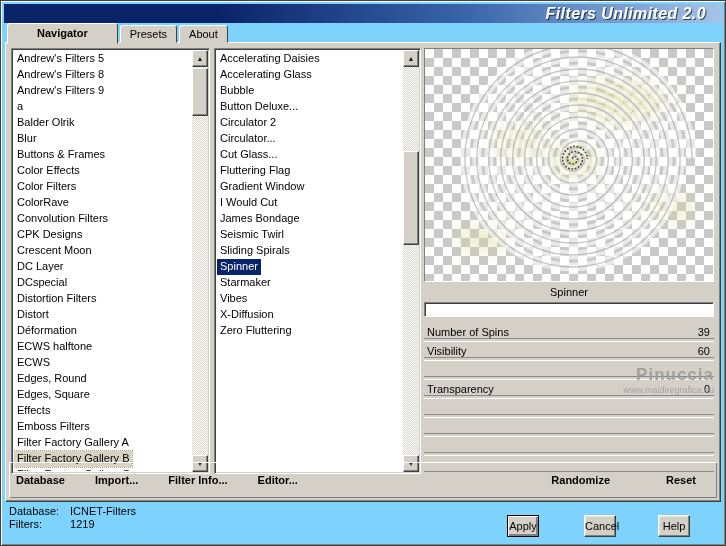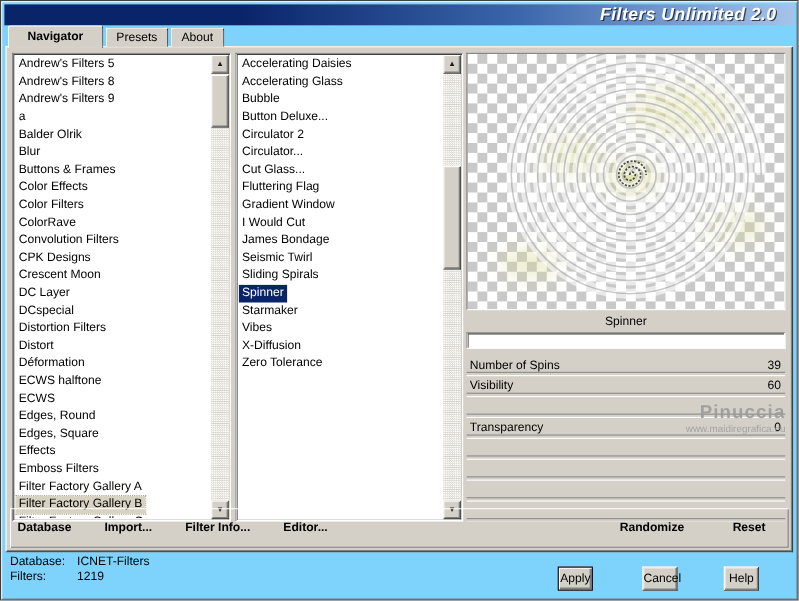--- a/index.html
+++ b/index.html
@@ -15,21 +15,21 @@
   
   .titlebar{position:absolute;left:3px;top:3px;right:3px;height:19px;
     background:linear-gradient(90deg,#0a246a 0%,#0a246a 30%,#3a66ab 65%,#a6c4ea 100%);
     display:flex;align-items:center;justify-content:flex-end;}
   .title-text{margin-right:16px;color:#fff;font-size:16px;font-weight:bold;font-style:italic;
     letter-spacing:.4px;text-shadow:1px 1px 0 rgba(0,0,0,.65);}
   
   .tabstrip{position:absolute;top:23px;left:6px;height:19px;display:flex;align-items:flex-end;z-index:3;}
   .tab{background:#d4d0c8;border:1px solid;border-color:#fff #404040 #d4d0c8 #fff;
     border-radius:3px 3px 0 0;padding:2px 9px;margin-right:2px;height:12px;line-height:12px;}
-  .tab.active{font-weight:bold;height:15px;line-height:14px;padding:2px 17px;position:relative;top:1px;}
+  .tab.active{font-weight:bold;height:15px;line-height:14px;padding:2px 29px;position:relative;top:1px;}
   .tab-page{position:absolute;left:4px;right:4px;top:41px;height:458px;background:#d4d0c8;
     border:1px solid;border-color:#ffffff #404040 #404040 #ffffff;
     box-shadow:inset -1px -1px 0 #808080;z-index:1;}
   
   .listbox{position:absolute;top:5px;bottom:27px;background:#fff;
     border:1px solid;border-color:#808080 #fff #fff #808080;
     box-shadow:inset 1px 1px 0 #404040, inset -1px -1px 0 #d4d0c8;}
   .category-list{left:5px;width:197px;}
   .filter-list{left:208px;width:205px;}
   .list-scroll{position:absolute;top:2px;bottom:2px;left:2px;right:17px;overflow:hidden;}
@@ -62,21 +62,21 @@
   .param-track{position:absolute;left:0;right:0;bottom:1px;height:2px;
     border-top:1px solid #8a8a8a;border-bottom:1px solid #fff;}
   .watermark{position:absolute;left:12px;right:0;top:317px;text-align:right;color:#9b9b9b;pointer-events:none;}
   .wm1{font-size:17px;font-weight:bold;letter-spacing:1px;opacity:.9;}
   .wm2{font-size:9px;opacity:.85;}
   
   .toolbar{position:absolute;left:3px;right:3px;bottom:3px;height:36px;display:flex;align-items:center;
     box-shadow:inset 1px 1px 0 #fff, inset -1px -1px 0 #808080;padding:0 7px;}
   .tbtn{font-weight:bold;margin-right:30px;}
   .spacer{flex:1;}
-  .tbtn.randomize{margin-right:44px;}
+  .tbtn.randomize{margin-right:56px;}
   .tbtn.reset{margin-right:14px;}
   
   .statusbar{position:absolute;left:0;right:0;bottom:0;height:46px;}
   .status-line{position:absolute;left:8px;}
   .status-line.l1{top:6px;} .status-line.l2{top:19px;}
   .st-label{display:inline-block;width:58px;}
   .btn{position:absolute;top:16px;width:32px;height:22px;background:#d4d0c8;
     border:1px solid;border-color:#fff #404040 #404040 #fff;
     box-shadow:inset -1px -1px 0 #808080, inset 1px 1px 0 #e8e5de;
     font-family:"Liberation Sans",sans-serif;font-size:11px;color:#000;padding:0;}
@@ -155,21 +155,21 @@
           <div class="list-item">Fluttering Flag</div>
           <div class="list-item">Gradient Window</div>
           <div class="list-item">I Would Cut</div>
           <div class="list-item">James Bondage</div>
           <div class="list-item">Seismic Twirl</div>
           <div class="list-item">Sliding Spirals</div>
           <div class="list-item sel-blue">Spinner</div>
           <div class="list-item">Starmaker</div>
           <div class="list-item">Vibes</div>
           <div class="list-item">X-Diffusion</div>
-          <div class="list-item">Zero Tolerance</div>
+          <div class="list-item">Zero Fluttering</div>
         </div>
       <div class="scrollbar">
         <div class="sb-btn up">
             <span>▲</span>
           </div>
         <div class="sb-track">
           <div class="sb-thumb" style="top:86px;height:92px;"></div>
         </div>
         <div class="sb-btn down">
             <span>▼</span>

